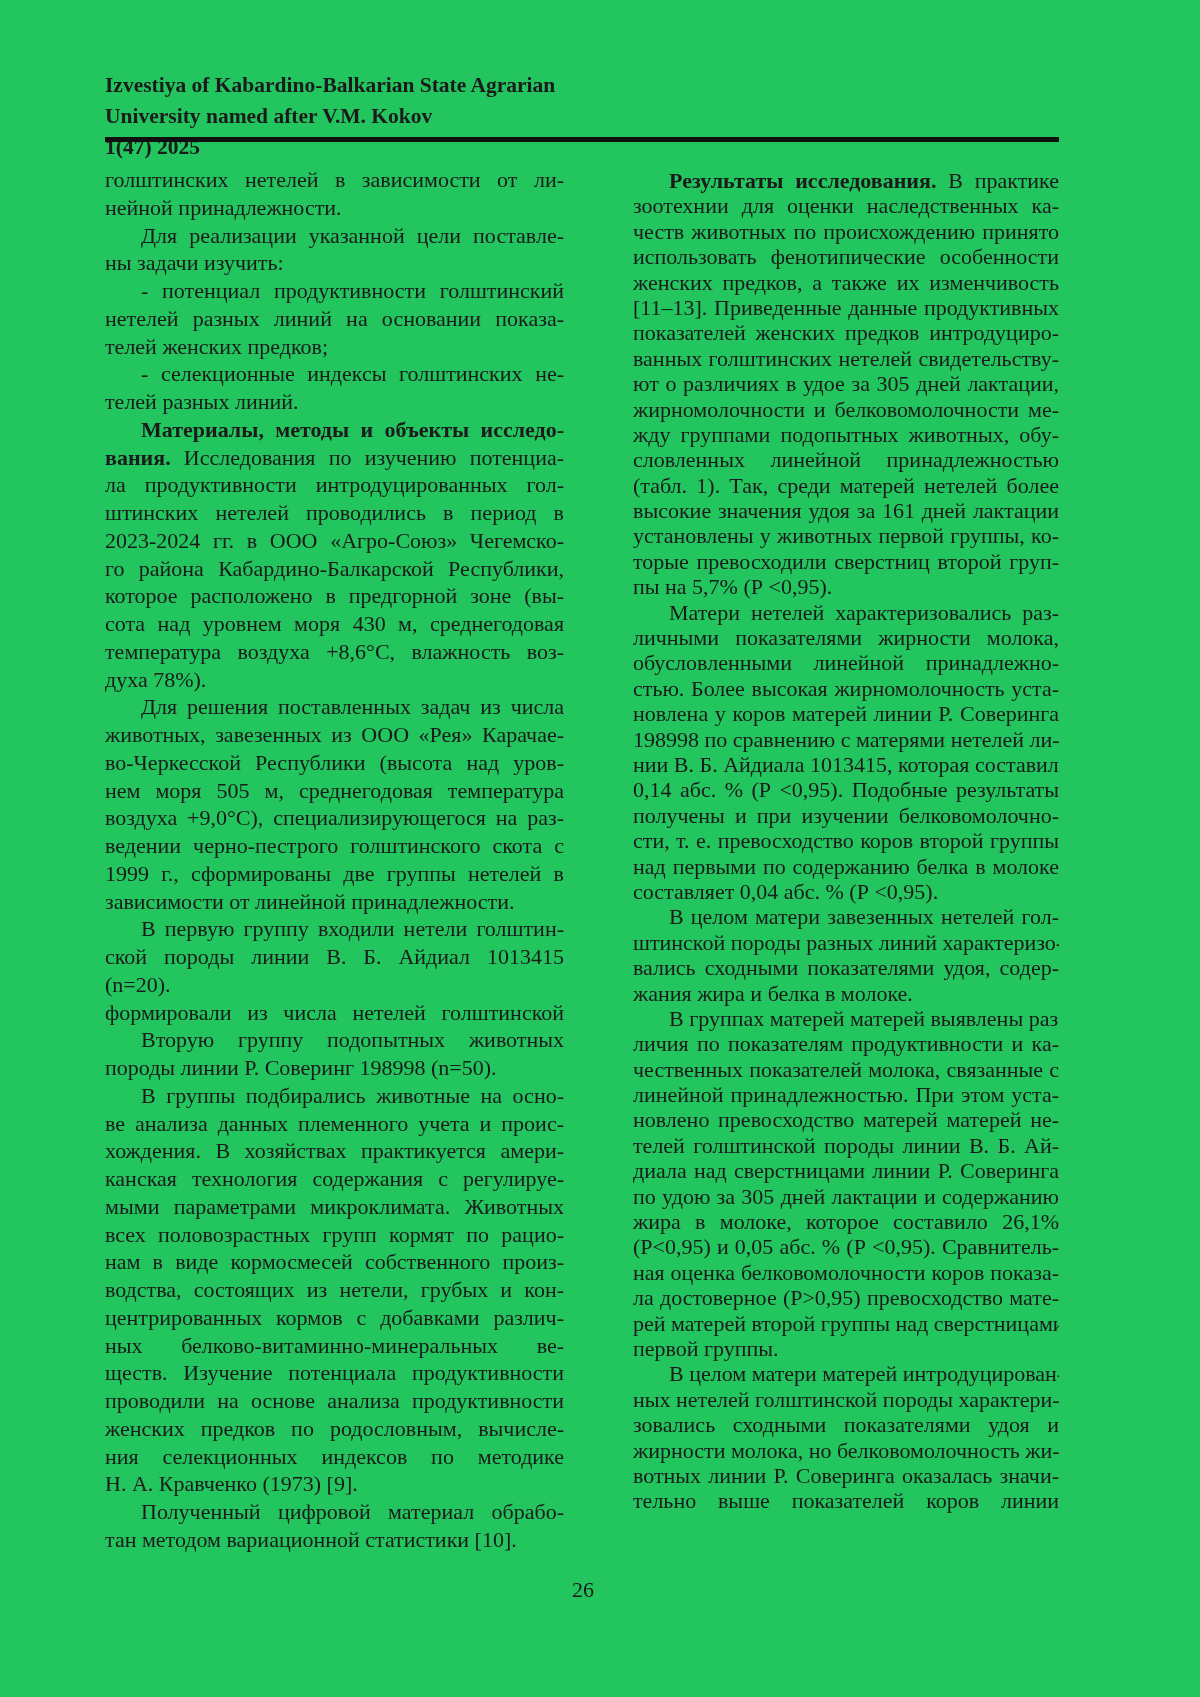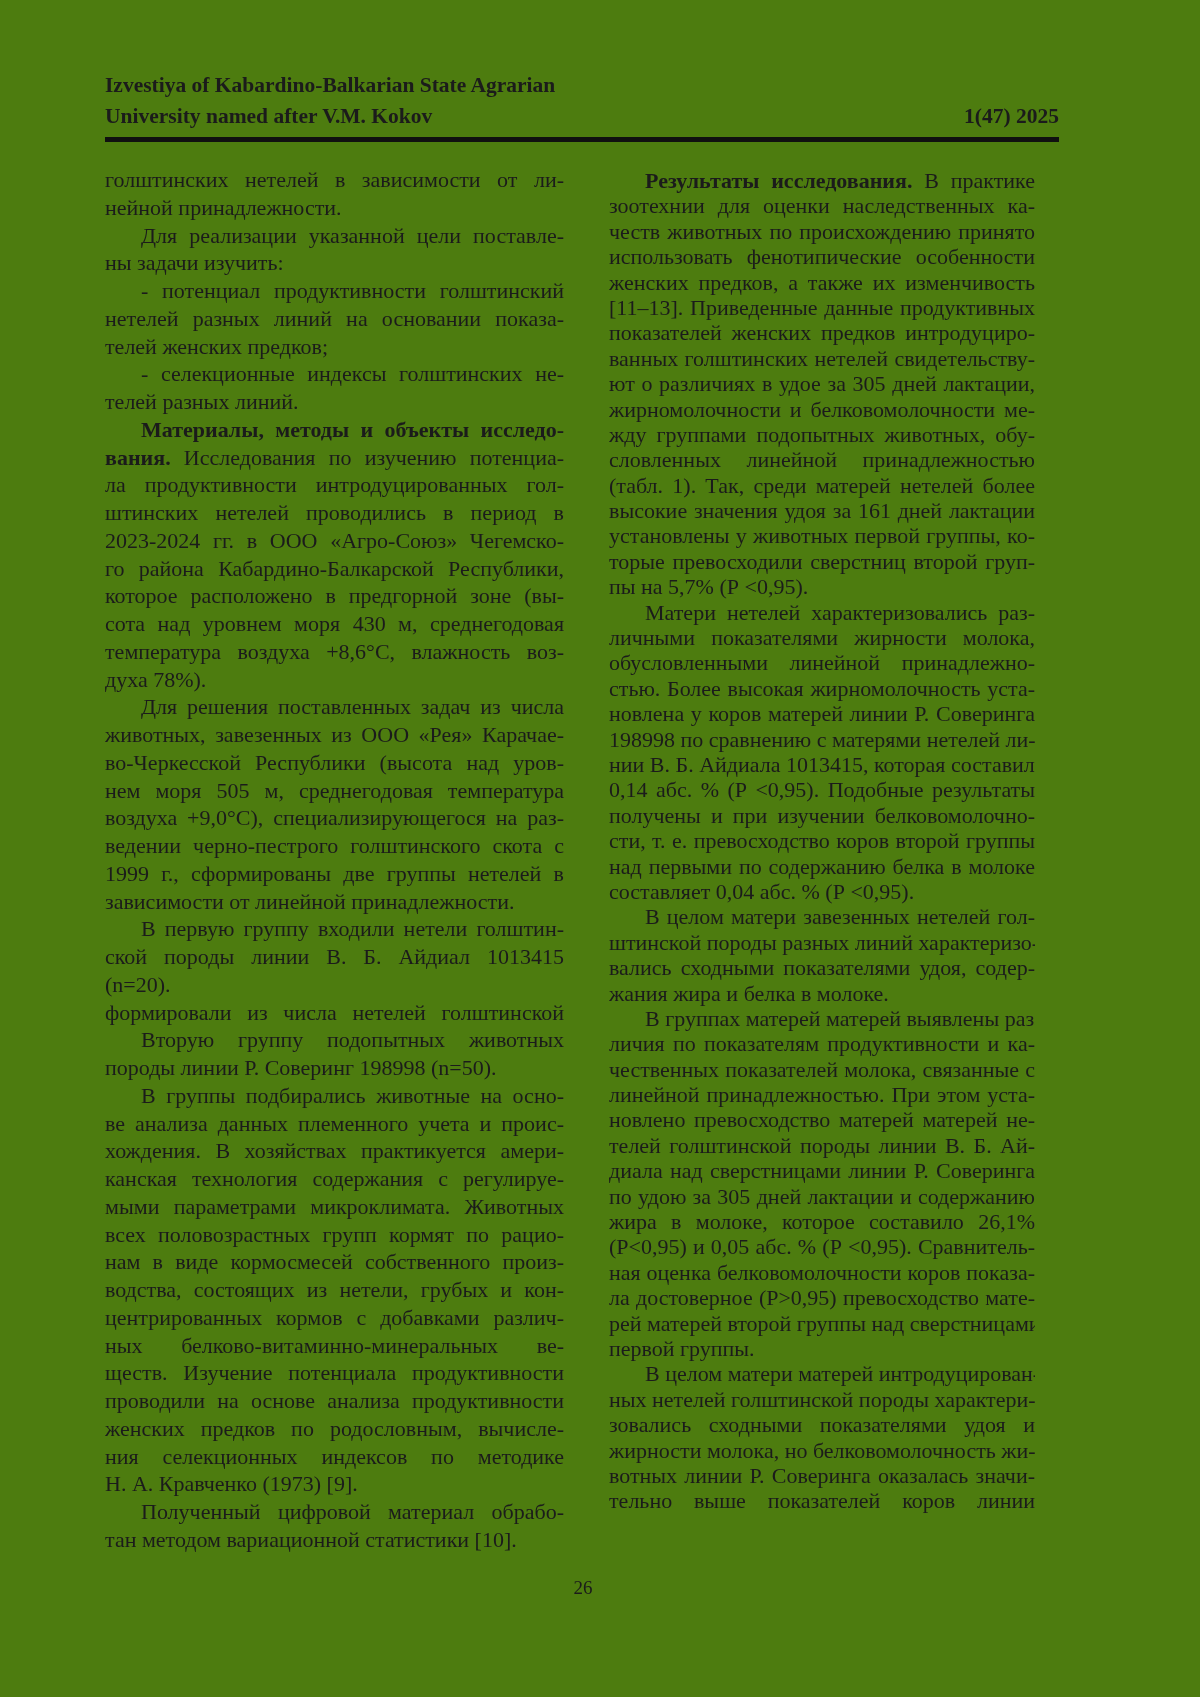--- a/index.html
+++ b/index.html
@@ -6,54 +6,55 @@
   html, body { width: 1200px; }
   body {
     font-family: "Liberation Serif", serif;
     background: #ffffff;
     color: #1b1b1b;
   }
   .page {
     position: relative;
     width: 1200px;
     height: 1697px;
-    background: #4d7c0f;
+    background: #22c55e;
     overflow: hidden;
   }
   .header {
     position: absolute;
     left: 105px;
     top: 70px;
     width: 954px;
   }
   .header-line {
     font-weight: bold;
     font-size: 21.5px;
     line-height: 31px;
     white-space: nowrap;
   }
   .header-row2 {
     display: flex;
     justify-content: space-between;
     align-items: baseline;
+    flex-direction: column;
   }
   .header-rule {
     position: absolute;
     left: 105px;
     top: 137px;
     width: 954px;
     height: 5px;
     background: #101010;
   }
   .columns {
     position: absolute;
     left: 105px;
     top: 166px;
     display: flex;
-    gap: 19px;
+    gap: 43px;
   }
   .col-left  { width: 459px; }
   .col-right { width: 452px; padding-top: 2px; }
   .line {
     font-size: 22px;
     text-align: justify;
     text-align-last: justify;
     white-space: nowrap;
     overflow: hidden;
   }
@@ -61,21 +62,21 @@
   .col-right .line { line-height: 25.4px;  height: 25.4px; margin-left: 26px;  }
   .line.last   { text-align-last: left; }
   .line.indent { padding-left: 36px; }
   .line b { font-weight: bold; }
   .page-number {
     position: absolute;
     left: 0;
     right: 34px;
     top: 1577px;
     text-align: center;
-    font-size: 19px;
+    font-size: 22px;
     color: #1b1b1b;
   }
 </style>
 </head>
 <body>
 
 <div class="page">
 
   <div class="header">
     <div class="header-line">Izvestiya of Kabardino-Balkarian State Agrarian</div>

